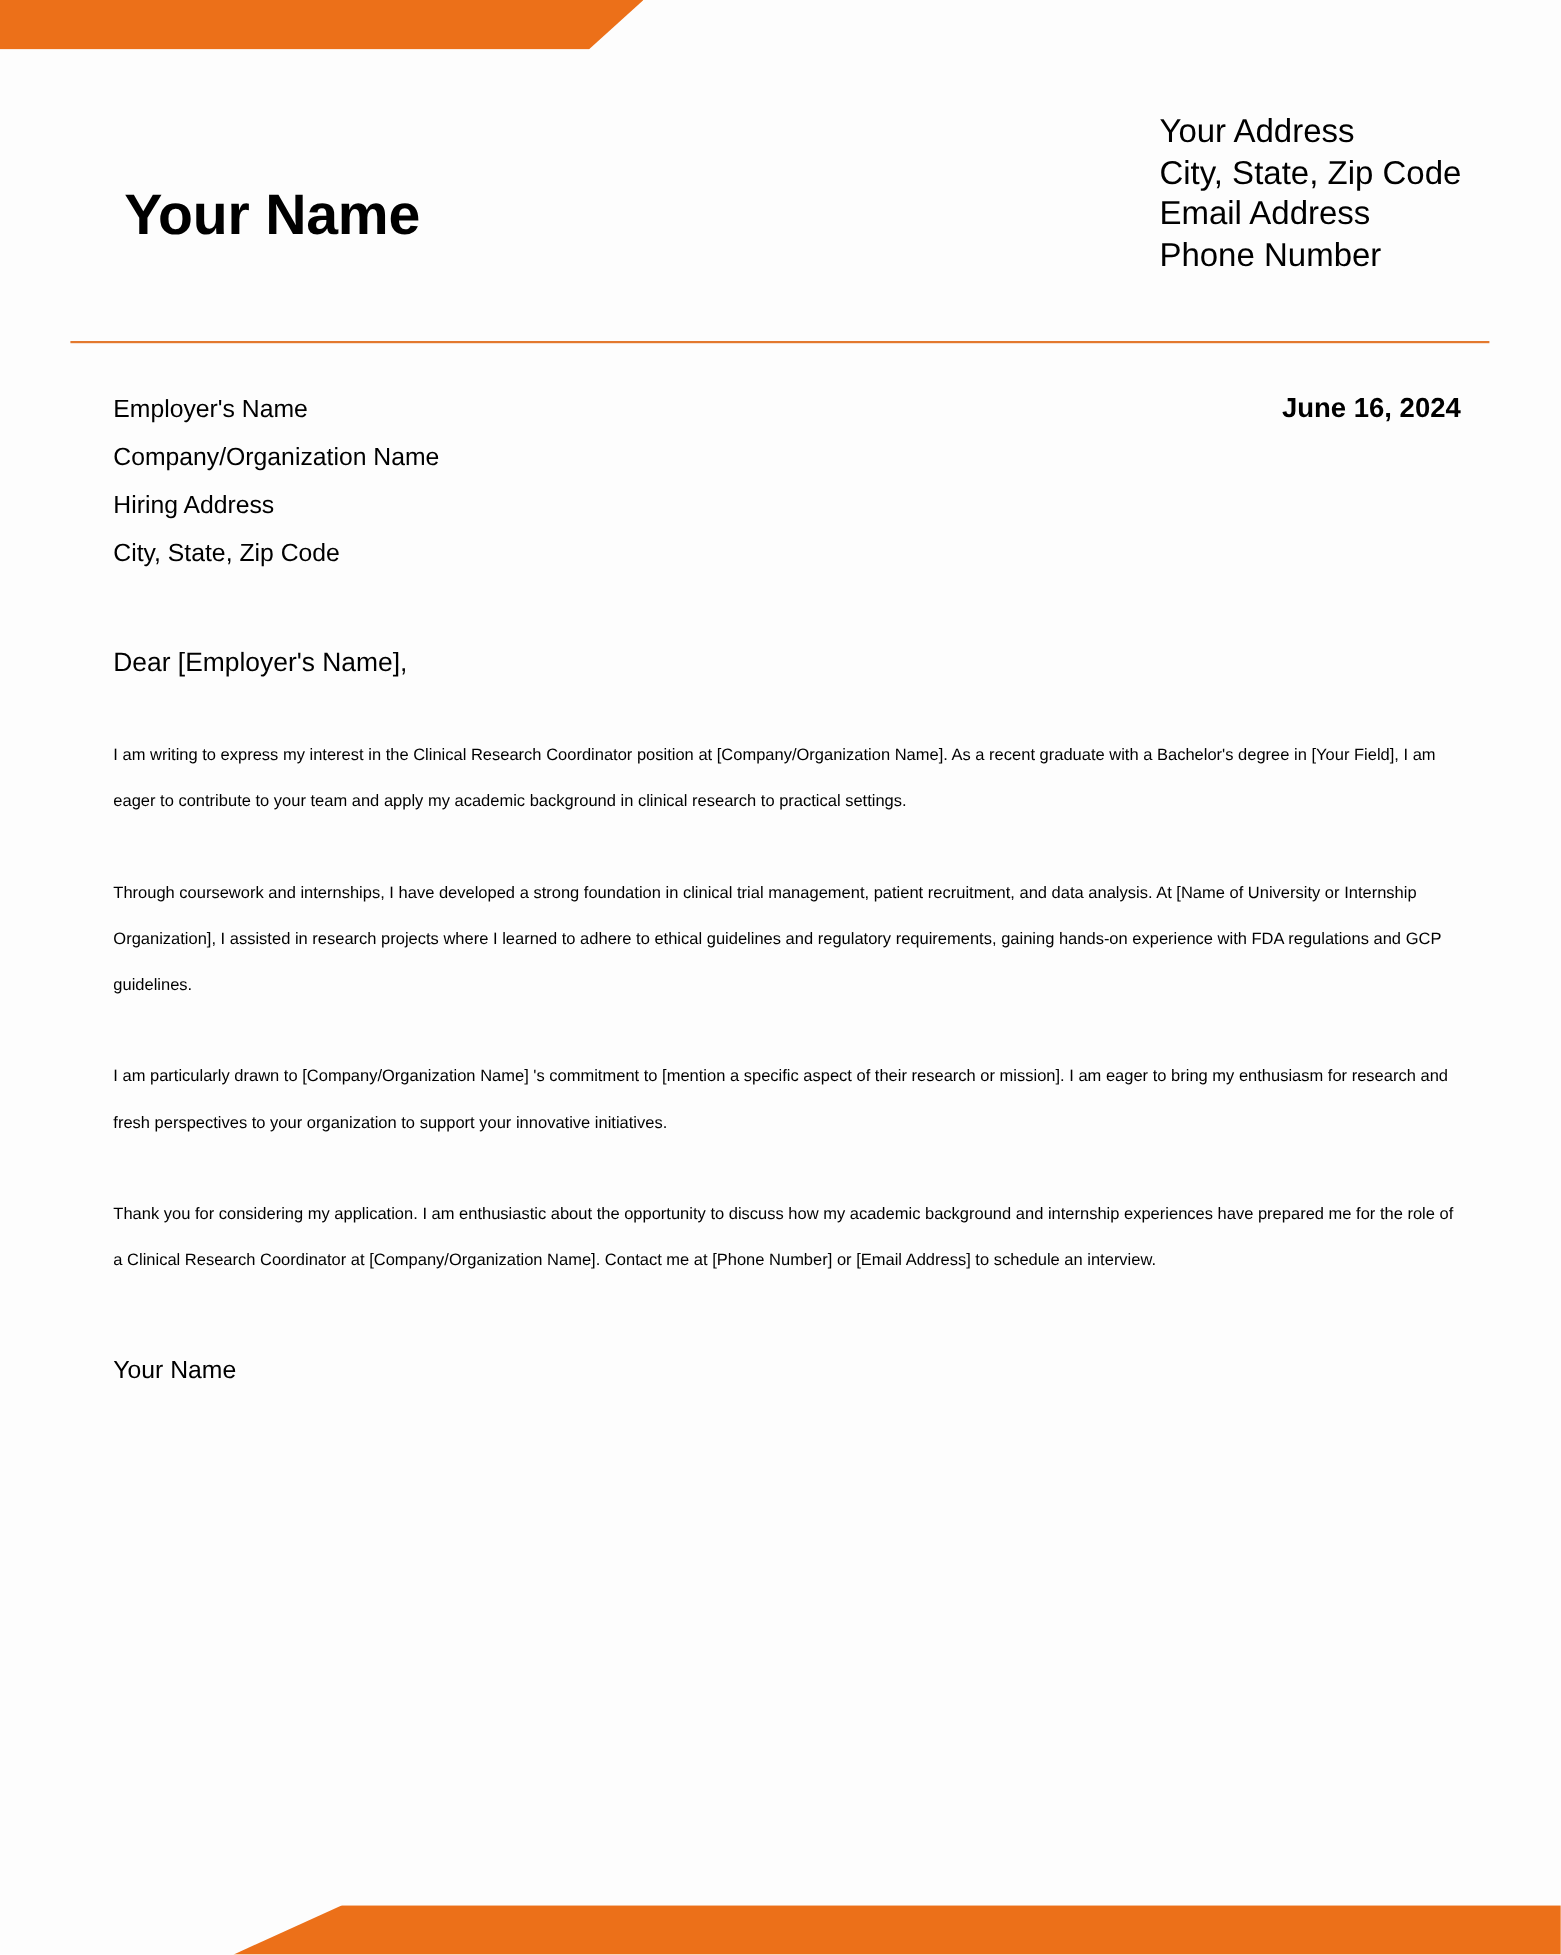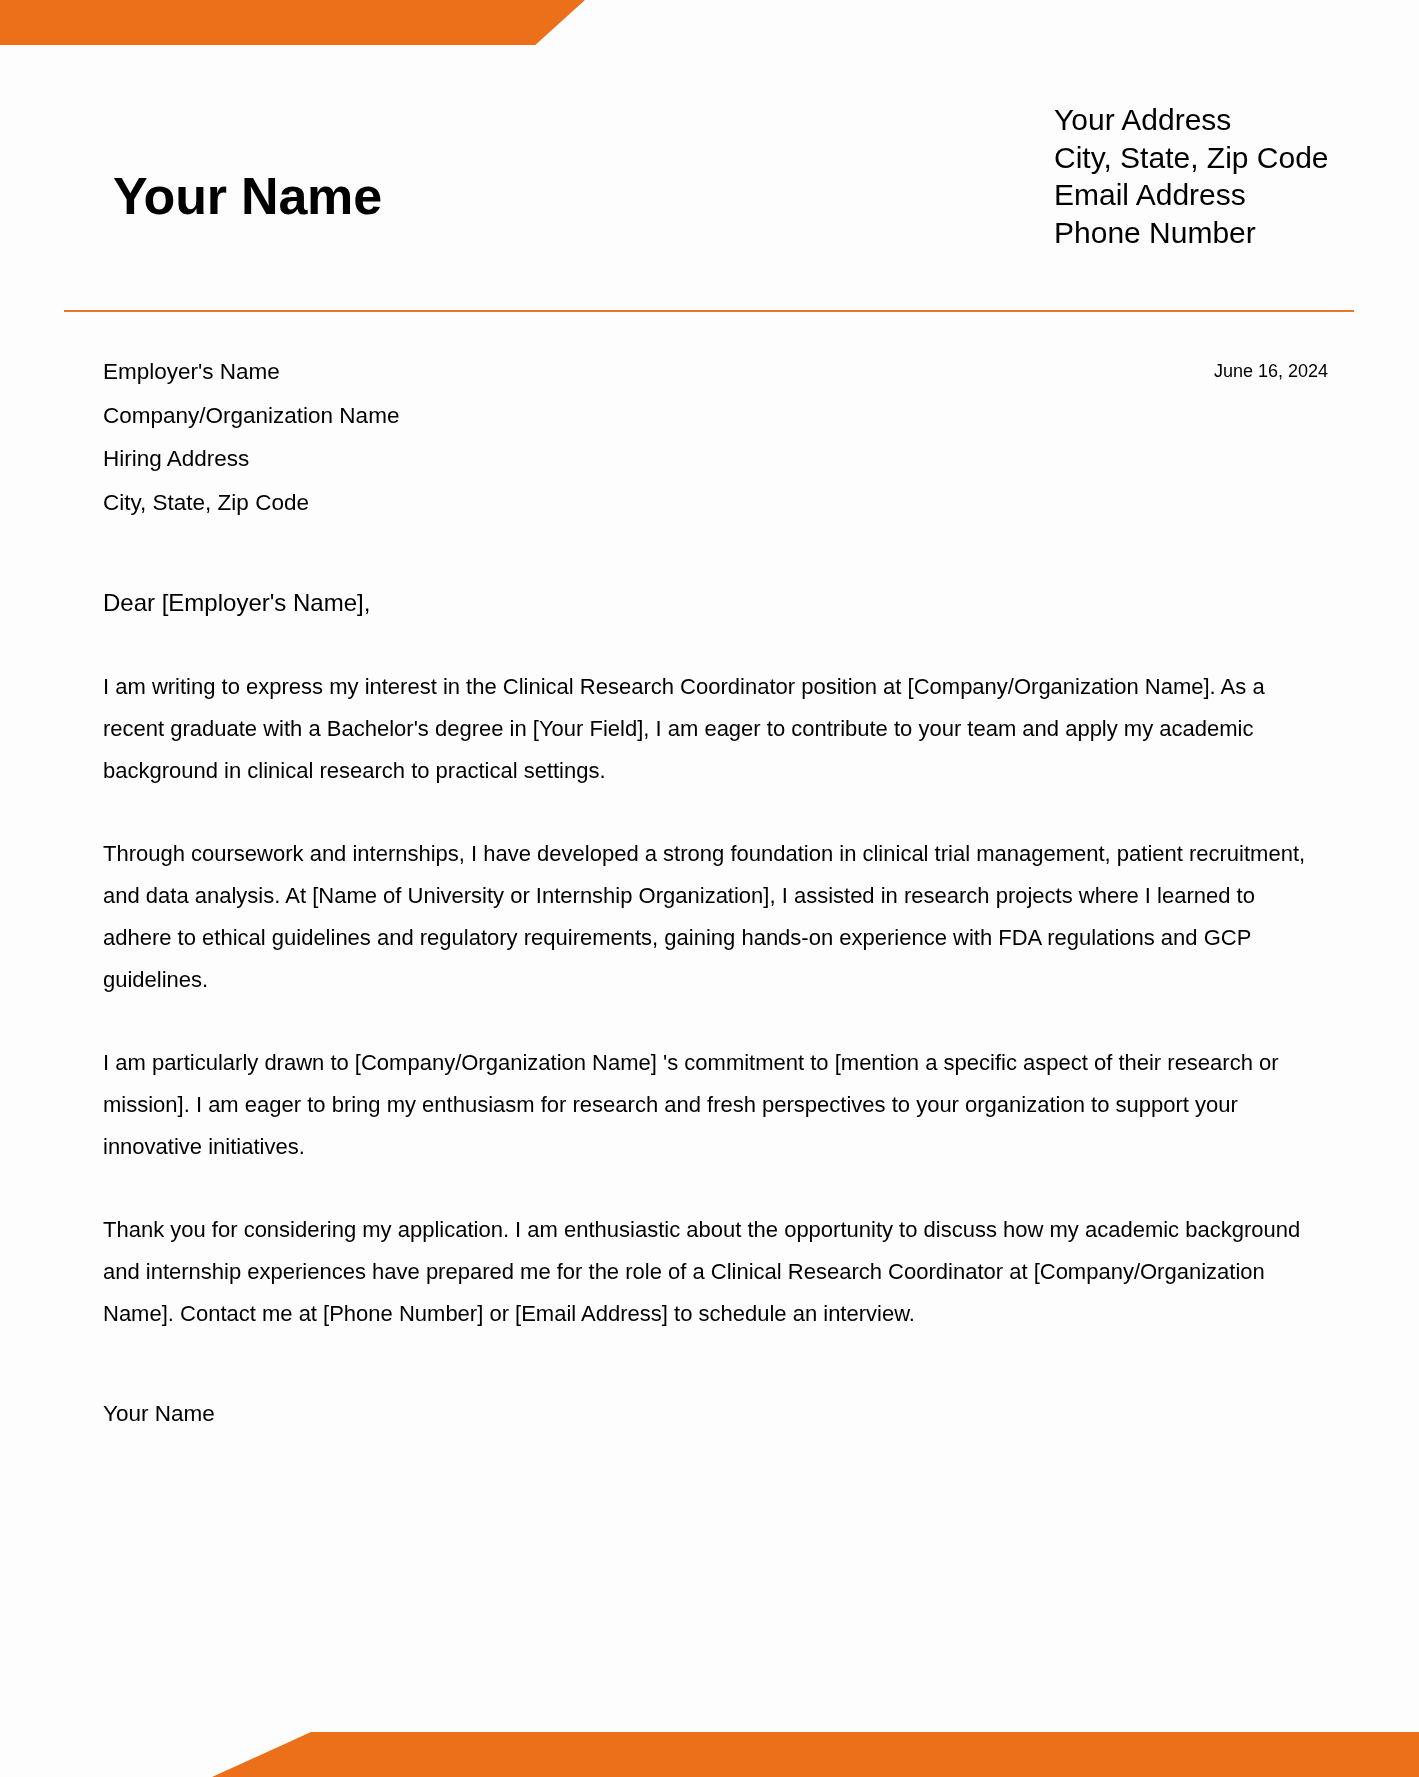--- a/index.html
+++ b/index.html
@@ -99,34 +99,35 @@
   .recipient-block {
     font-size: 22.5px;
     line-height: 43.5px;
   }
   .recipient-line { display: block; white-space: nowrap; }
 
   .date {
     position: absolute;
     right: 0;
     top: 0;
-    font-size: 18px;
+    font-size: 25px;
     line-height: 43.5px;
     white-space: nowrap;
+    font-weight: bold;
   }
 
   .salutation {
     margin-top: 57px;
     font-size: 24px;
     line-height: 43.5px;
   }
 
   .body-paragraph {
     margin-top: 41px;
-    font-size: 22px;
+    font-size: 15px;
     line-height: 42px;
     text-align: left;
     width: 1225px;
   }
 
   .closing {
     margin-top: 58px;
     font-size: 22.5px;
     line-height: 41px;
   }

